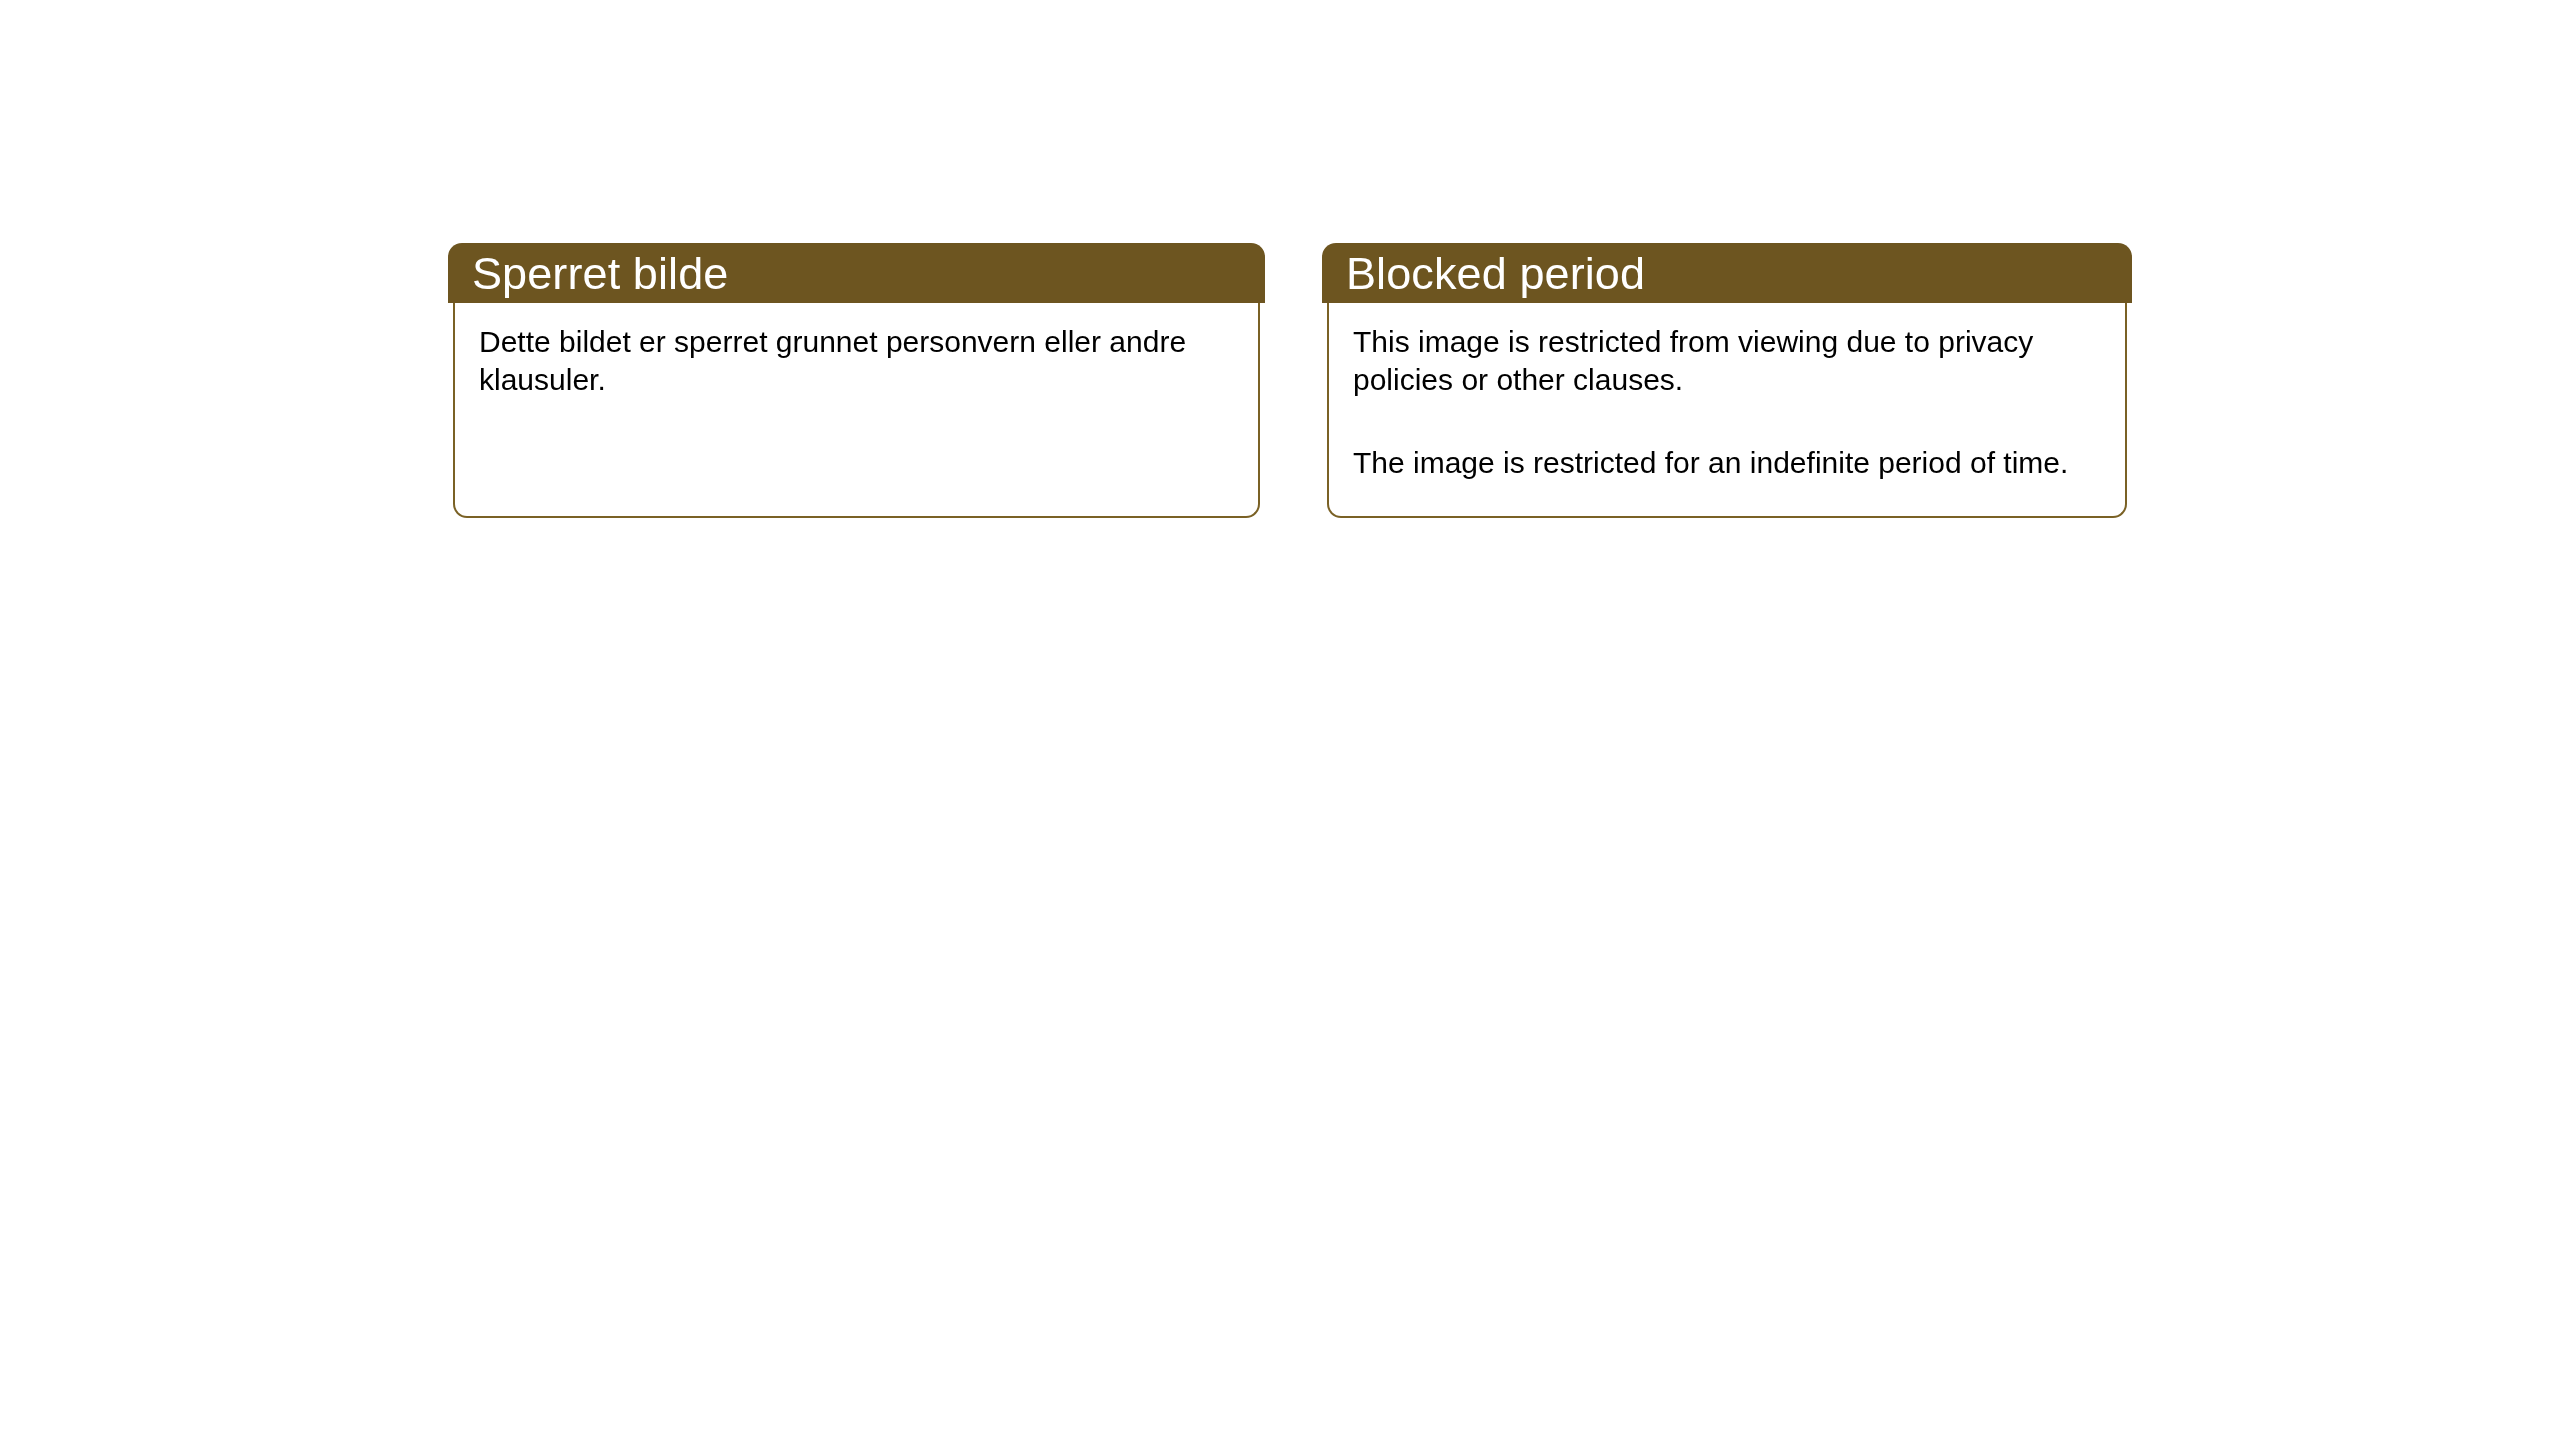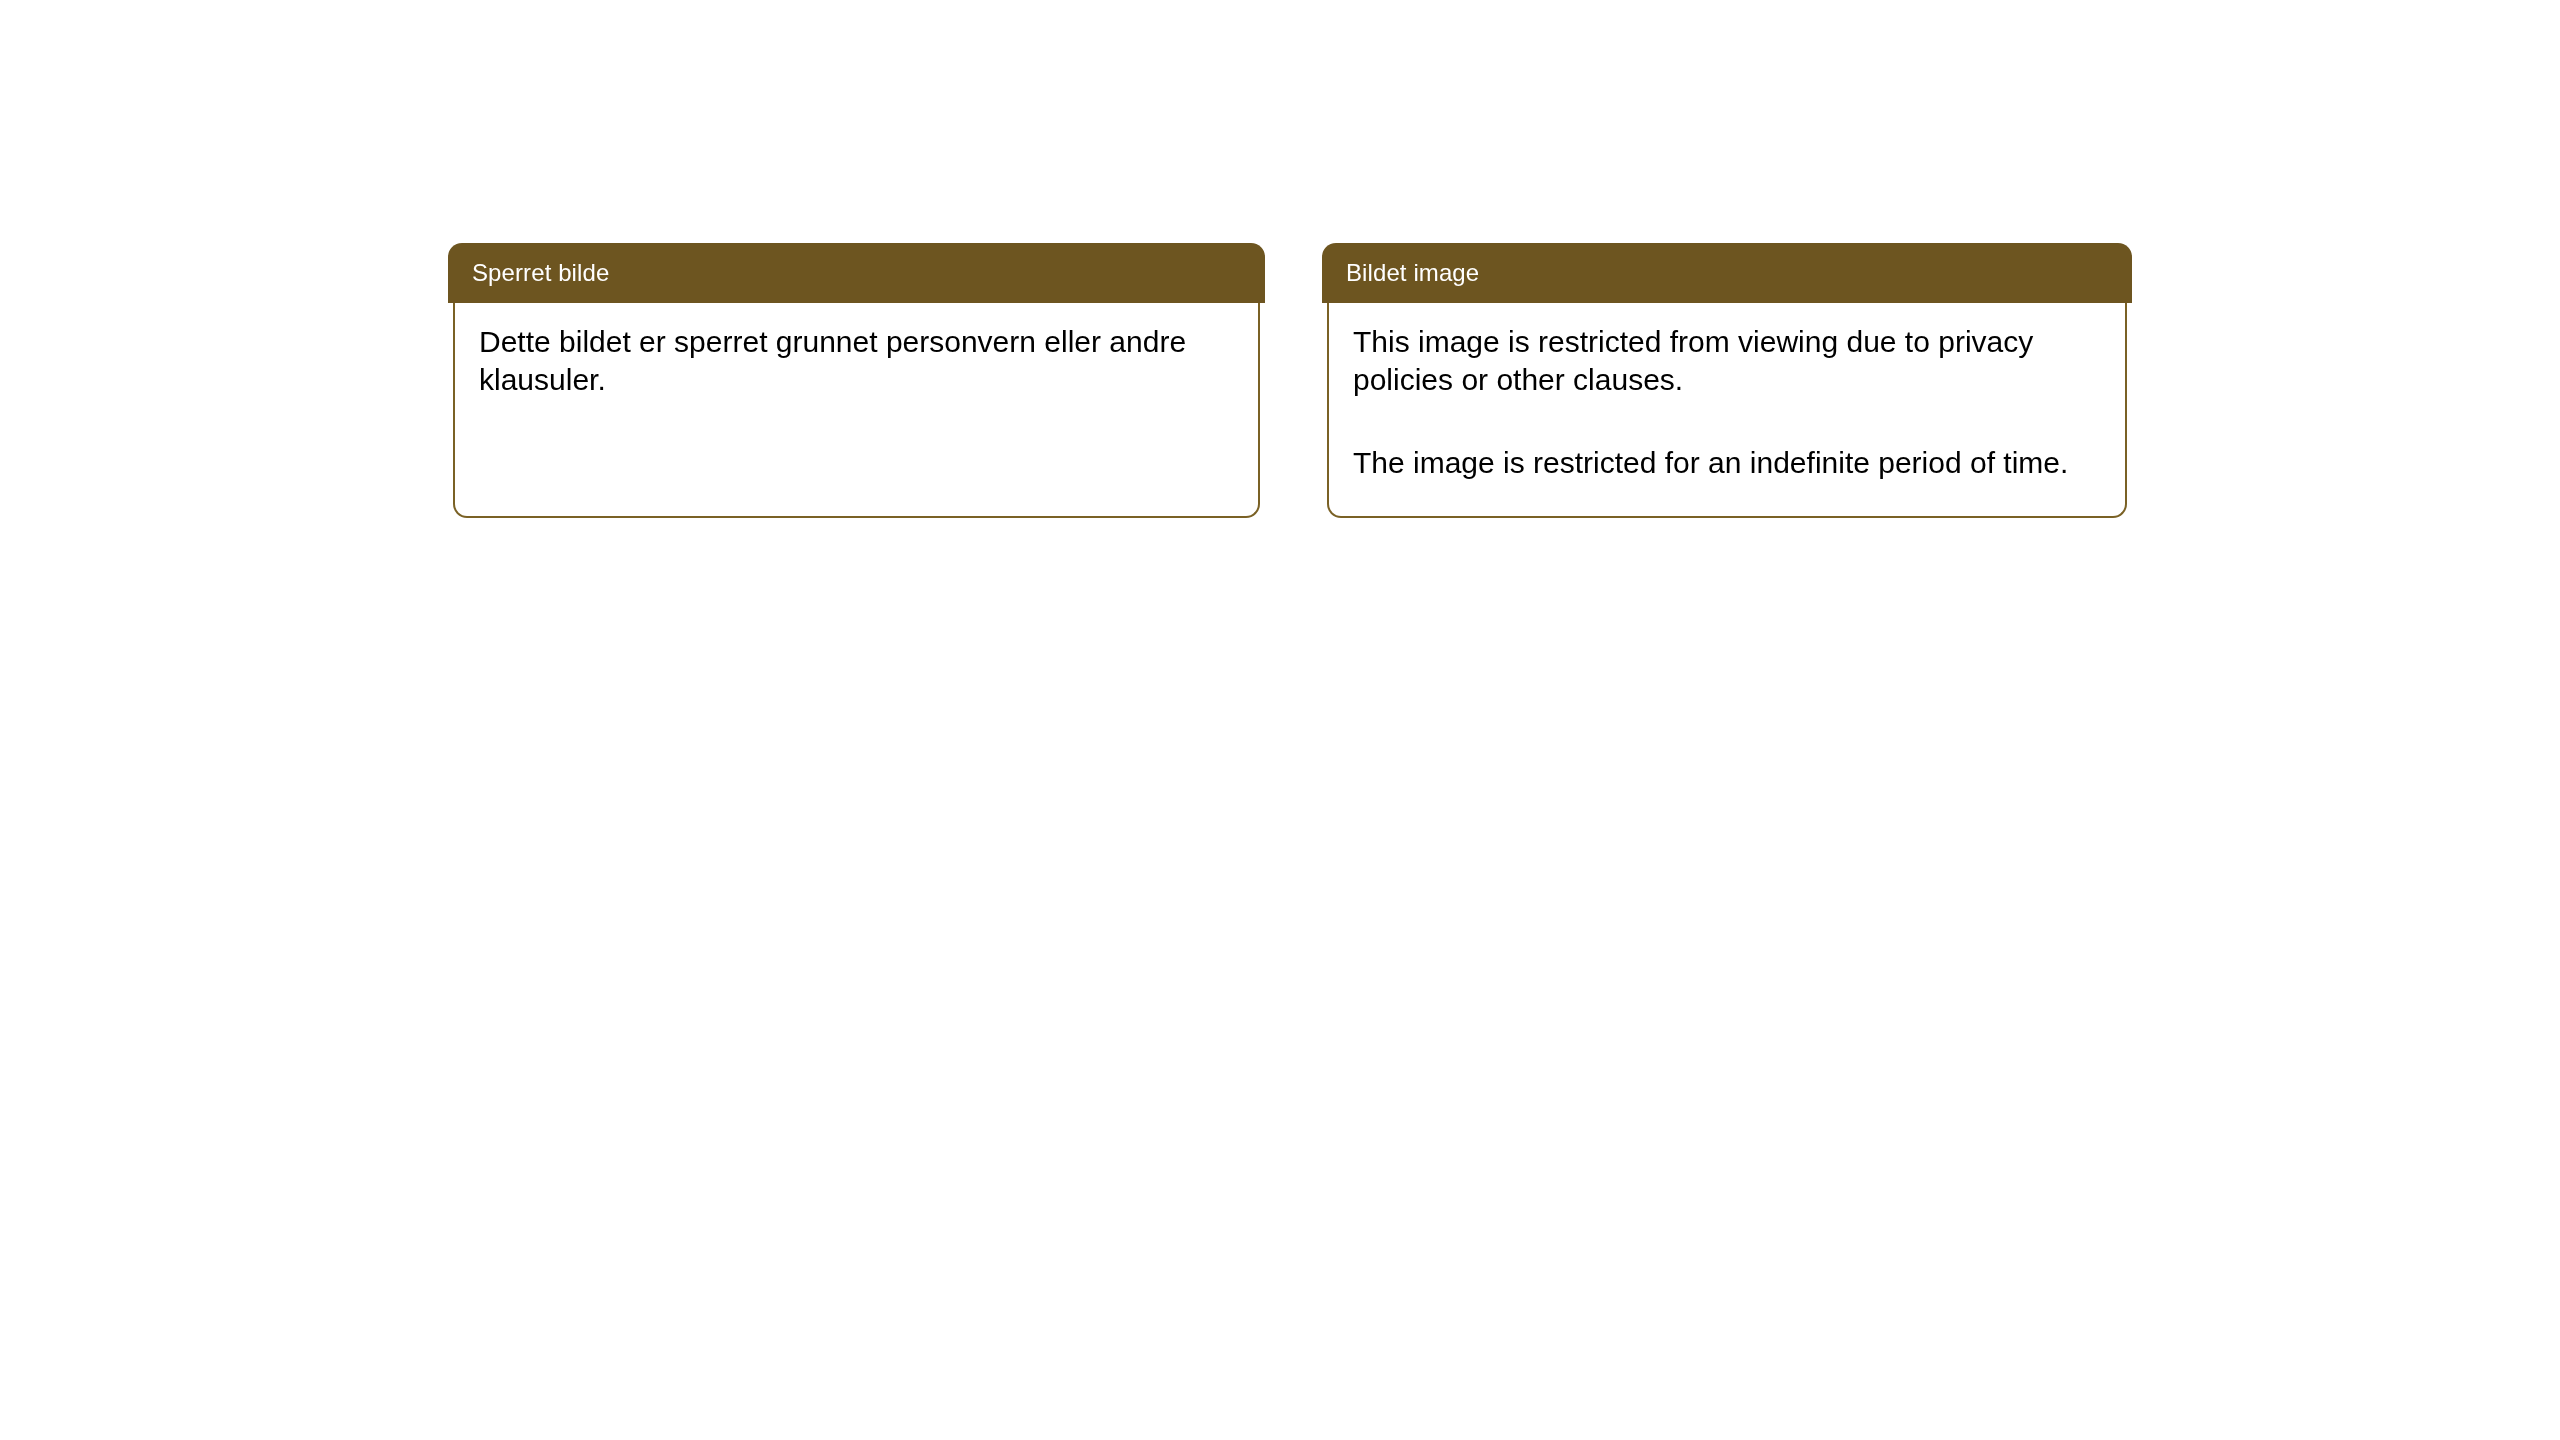--- a/index.html
+++ b/index.html
@@ -48,21 +48,21 @@
     border-top-left-radius: 14px;
     border-top-right-radius: 14px;
     height: 60px;
     padding: 0 0 0 24px;
     display: flex;
     align-items: center;
   }
 
   .notice-header-title {
     color: #ffffff;
-    font-size: 24px;
+    font-size: 45px;
     font-weight: 400;
     line-height: 1;
     letter-spacing: 0.1px;
     white-space: nowrap;
   }
 
   .notice-body {
     box-sizing: border-box;
     background: #ffffff;
     border-left: 2px solid #7a6125;
@@ -103,21 +103,21 @@
       <header class="notice-header">
         <h2 class="notice-header-title">Sperret bilde</h2>
       </header>
       <div class="notice-body">
         <p class="notice-paragraph">Dette bildet er sperret grunnet personvern eller andre klausuler.</p>
       </div>
     </section>
 
     <section class="notice-card lang-en">
       <header class="notice-header">
-        <h2 class="notice-header-title">Bildet image</h2>
+        <h2 class="notice-header-title">Blocked period</h2>
       </header>
       <div class="notice-body">
         <p class="notice-paragraph">This image is restricted from viewing due to privacy policies or other clauses.</p>
         <p class="notice-paragraph">The image is restricted for an indefinite period of time.</p>
       </div>
     </section>
 
   </div>
 
 </div>

